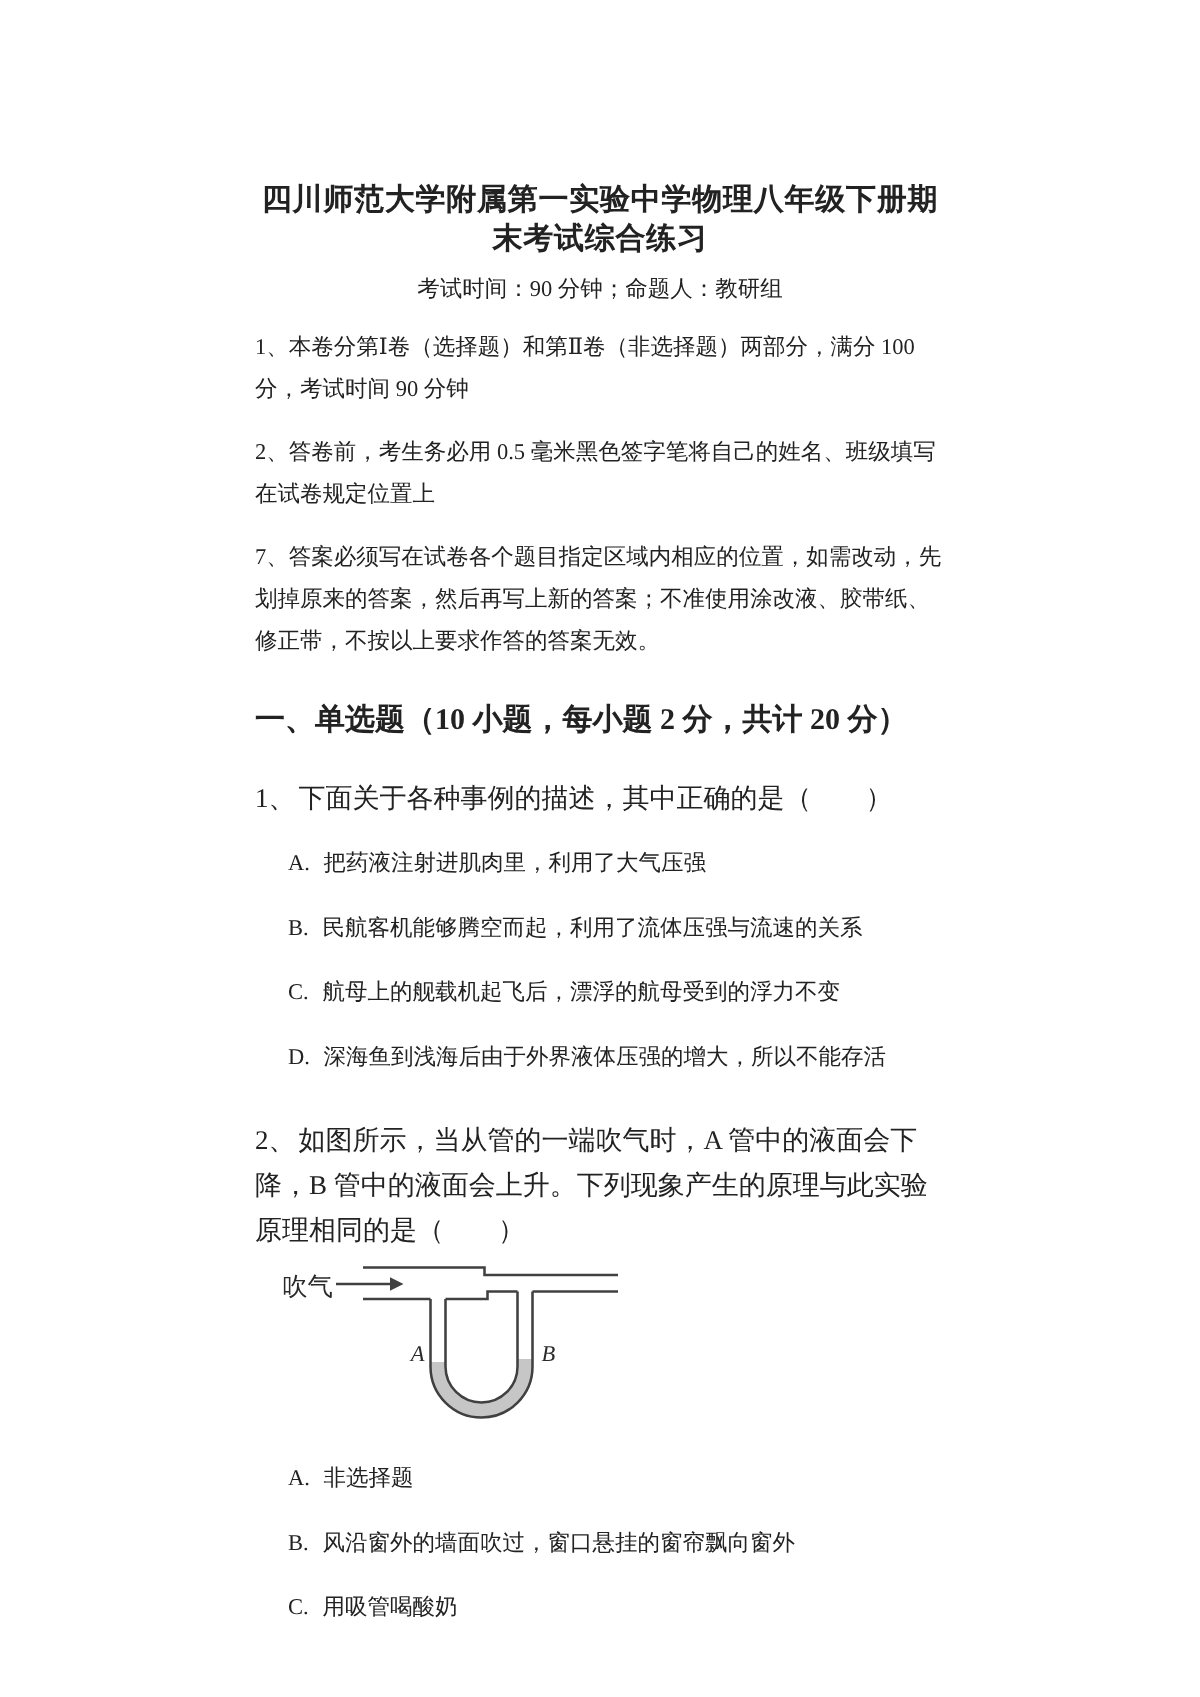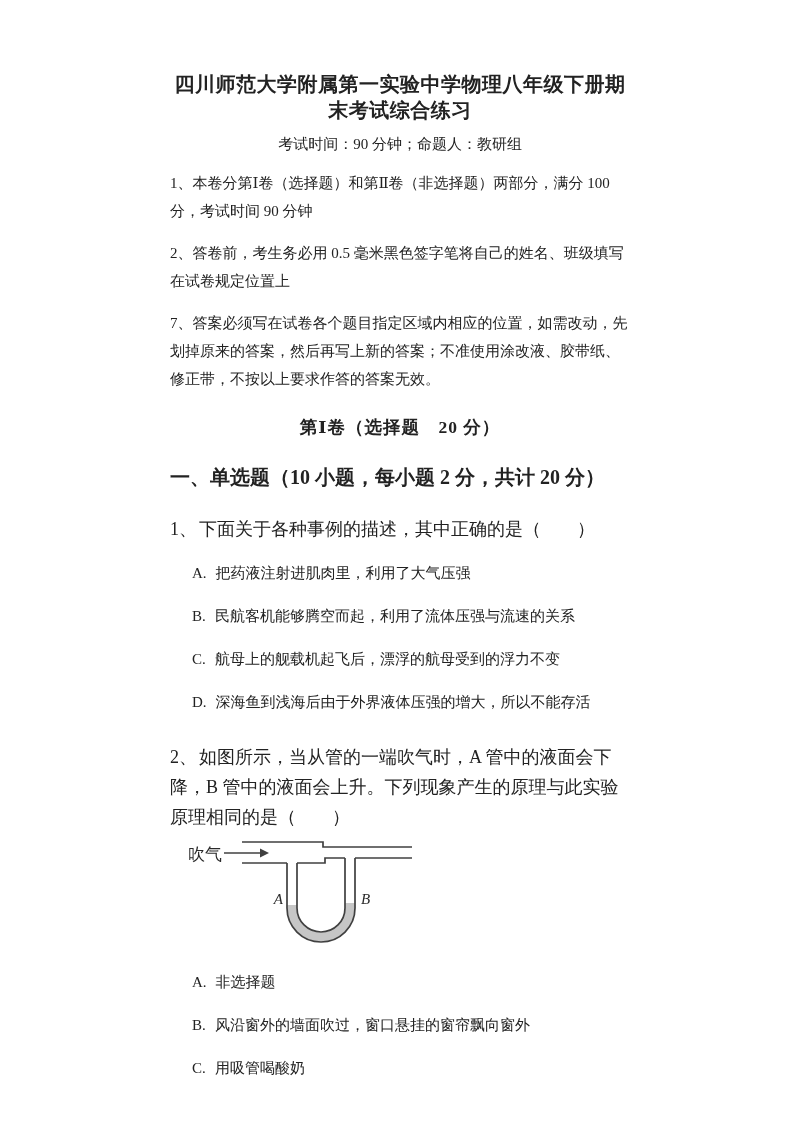--- a/index.html
+++ b/index.html
@@ -3,21 +3,21 @@
 <meta charset="utf-8">
 <style>
   html, body { margin: 0; padding: 0; background: #ffffff; }
   .page {
     position: relative;
     width: 640px;
     height: 1131px;
     margin: 0 auto;
     background: #ffffff;
     box-sizing: border-box;
-    padding: 71px 90px 0 90px;
+    padding: 120px 90px 0 90px;
     font-family: "Liberation Serif", "DejaVu Serif", serif;
     color: #222222;
     overflow: hidden;
   }
   .title {
     margin: 0;
     text-align: center;
     font-size: 20px;
     line-height: 26px;
     font-weight: bold;
@@ -93,21 +93,20 @@
 
 <div class="page">
 
   <h1 class="title">四川师范大学附属第一实验中学物理八年级下册期末考试综合练习</h1>
   <p class="subtitle">考试时间：90 分钟；命题人：教研组</p>
 
   <p class="note">1、本卷分第Ⅰ卷（选择题）和第Ⅱ卷（非选择题）两部分，满分 100 分，考试时间 90 分钟</p>
   <p class="note">2、答卷前，考生务必用 0.5 毫米黑色签字笔将自己的姓名、班级填写在试卷规定位置上</p>
   <p class="note">7、答案必须写在试卷各个题目指定区域内相应的位置，如需改动，先划掉原来的答案，然后再写上新的答案；不准使用涂改液、胶带纸、修正带，不按以上要求作答的答案无效。</p>
 
-  <h2 class="section-heading">第Ⅰ卷（选择题　20 分）</h2>
   <h3 class="subsection-heading">一、单选题（10 小题，每小题 2 分，共计 20 分）</h3>
 
   <p class="stem"><span class="qnum">1、</span><span>下面关于各种事例的描述，其中正确的是（　　）</span></p>
 
   <p class="option"><span class="opt-label">A.</span><span>把药液注射进肌肉里，利用了大气压强</span></p>
   <p class="option"><span class="opt-label">B.</span><span>民航客机能够腾空而起，利用了流体压强与流速的关系</span></p>
   <p class="option"><span class="opt-label">C.</span><span>航母上的舰载机起飞后，漂浮的航母受到的浮力不变</span></p>
   <p class="option"><span class="opt-label">D.</span><span>深海鱼到浅海后由于外界液体压强的增大，所以不能存活</span></p>
 
   <p class="stem"><span class="qnum">2、</span><span>如图所示，当从管的一端吹气时，A 管中的液面会下降，B 管中的液面会上升。下列现象产生的原理与此实验原理相同的是（　　）</span></p>

